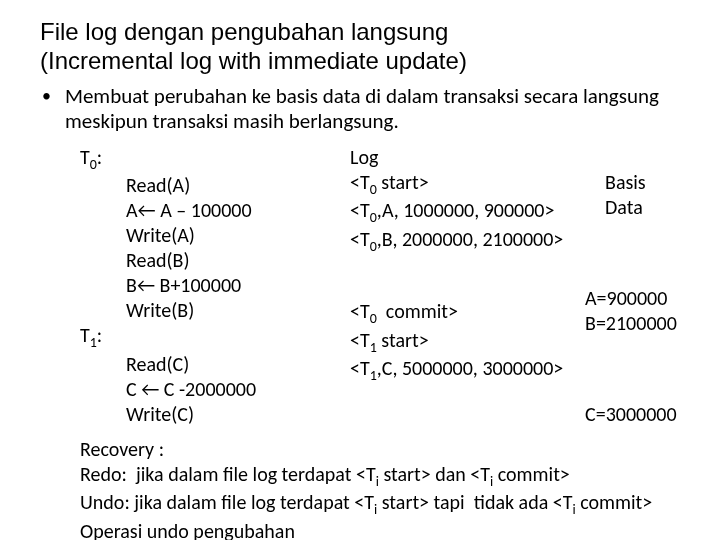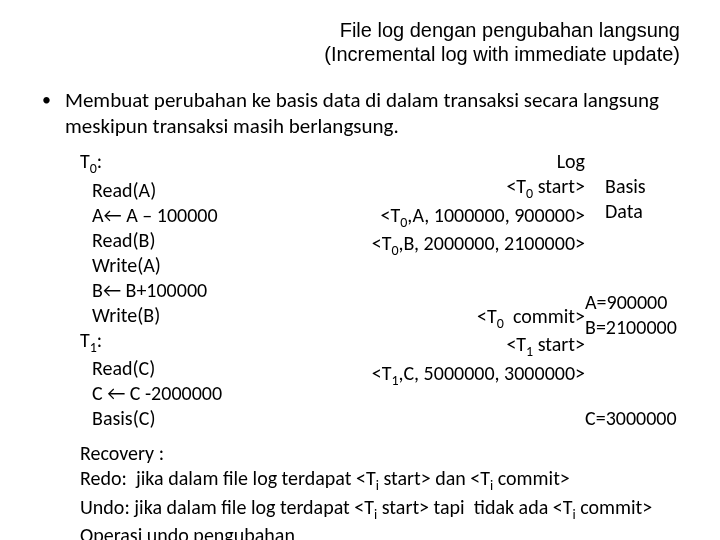--- a/index.html
+++ b/index.html
@@ -9,24 +9,24 @@
     height: 540px;
     background: #fff;
     font-family: Arial, Helvetica, sans-serif;
     color: #000;
     box-sizing: border-box;
   }
   .slide {
     padding: 18px 40px 20px 40px;
   }
   .title {
-    text-align: right;
-    font-size: 20px;
+    text-align: left;
+    font-size: 24px;
     line-height: 1.2;
-    margin-bottom: 22px;
+    margin-bottom: 8px;
   }
   .bullet-row {
     display: flex;
     align-items: flex-start;
     font-family: Calibri, Arial, sans-serif;
     font-size: 21px;
     line-height: 1.22;
     margin-left: 2px;
     margin-bottom: 10px;
   }
@@ -42,28 +42,27 @@
     margin-left: 40px;
   }
   .cols {
     display: flex;
   }
   .col-left {
     width: 270px;
   }
   .col-mid {
     width: 235px;
-    text-align: right;
   }
   .col-right {
     flex: 1;
     margin-top: 25px;
   }
   .tlabel { }
-  .ops { margin-left: 12px; }
+  .ops { margin-left: 46px; }
   .gap { height: 22px; }
   .recovery {
     margin-top: 10px;
   }
   sub { font-size: 0.7em; vertical-align: sub; }
 </style>
 </head>
 <body>
 <div class="slide">
 
@@ -80,32 +79,32 @@
   <div class="content">
     <div class="cols">
 
       <div class="col-left">
         <div class="tlabel">
           <span>T</span><sub>0</sub><span>:</span>
         </div>
         <div class="ops">
           <div>Read(A)</div>
           <div>A← A – 100000</div>
+          <div>Write(A)</div>
           <div>Read(B)</div>
-          <div>Write(A)</div>
           <div>B← B+100000</div>
           <div>Write(B)</div>
         </div>
         <div class="tlabel">
           <span>T</span><sub>1</sub><span>:</span>
         </div>
         <div class="ops">
           <div>Read(C)</div>
           <div>C ← C -2000000</div>
-          <div>Basis(C)</div>
+          <div>Write(C)</div>
         </div>
       </div>
 
       <div class="col-mid">
         <div>Log</div>
         <div>&lt;T<sub>0</sub> start&gt;</div>
         <div>&lt;T<sub>0</sub>,A, 1000000, 900000&gt;</div>
         <div>&lt;T<sub>0</sub>,B, 2000000, 2100000&gt;</div>
         <div class="gap"></div>
         <div class="gap"></div>

